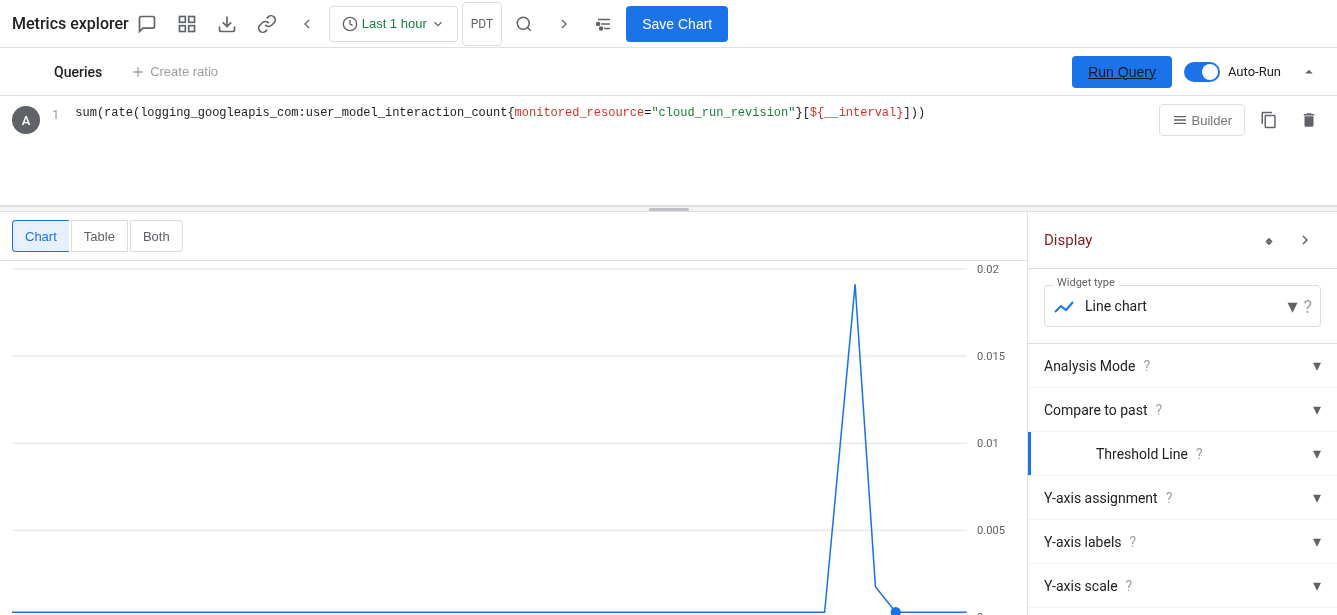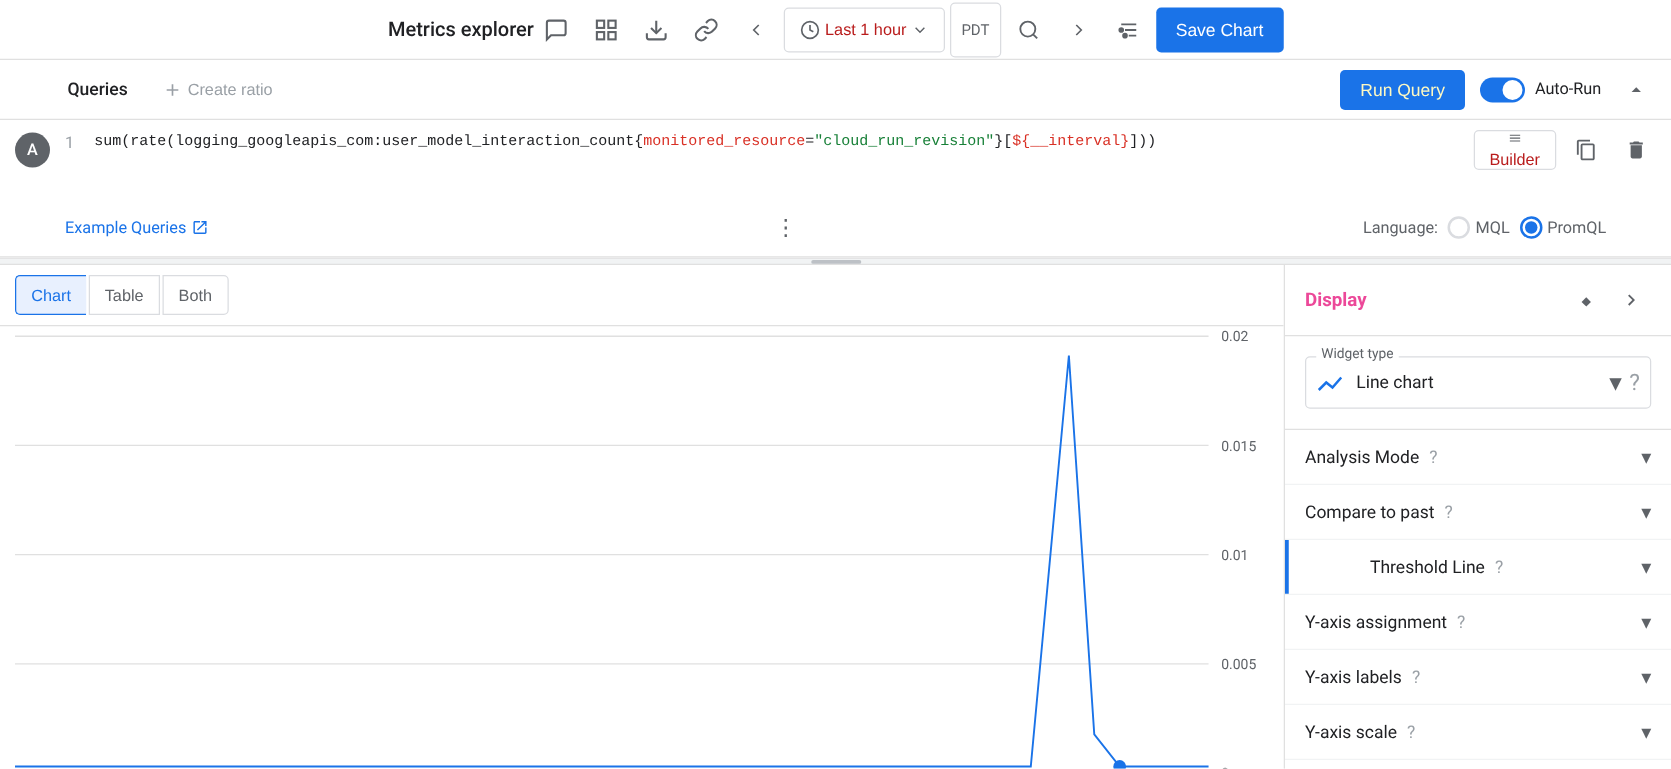--- a/index.html
+++ b/index.html
@@ -1,33 +1,33 @@
 <!DOCTYPE html>
 <html><head>
   <meta charset="utf-8">
   <style>
     * { box-sizing: border-box; margin: 0; padding: 0; }
     body { font-family: 'Google Sans', Roboto, Arial, sans-serif; font-size: 13px; background: #fff; color: #202124; overflow: hidden; width: 1337px; height: 615px; }
 
     
     .top-bar {
-      display: flex; align-items: center; justify-content: center;
+      display: flex; align-items: center; justify-content: flex-start;
       padding: 0 12px; height: 48px; border-bottom: 1px solid #e0e0e0;
       background: #fff;
     }
     .top-bar-title { font-size: 16px; font-weight: 500; color: #202124; }
     .top-bar-actions { display: flex; align-items: center; gap: 4px; }
     .icon-btn {
       width: 36px; height: 36px; display: flex; align-items: center; justify-content: center;
       border-radius: 4px; border: none; background: transparent; cursor: pointer; color: #5f6368;
     }
     .time-btn {
       display: flex; align-items: center; gap: 4px; padding: 0 12px; height: 36px;
       border: 1px solid #dadce0; border-radius: 4px; background: #fff; cursor: pointer;
-      font-size: 13px; color: #b91c1c;
+      font-size: 13px; color: #15803d;
     }
     .pdt-badge {
       padding: 0 8px; height: 44px; display: flex; align-items: center;
       border: 1px solid #dadce0; border-radius: 4px; font-size: 12px; color: #5f6368;
     }
     .save-btn {
       padding: 0 16px; height: 36px; background: #1a73e8; color: #fff;
       border: none; border-radius: 4px; font-size: 14px; font-weight: 500; cursor: pointer;
     }
 
@@ -42,22 +42,22 @@
       border: none; background: transparent; color: #1a73e8; font-size: 13px;
       cursor: pointer; font-weight: 500;
     }
     .create-ratio-btn {
       display: flex; align-items: center; gap: 4px; padding: 0 12px; height: 32px;
       border: none; background: transparent; color: #9aa0a6; font-size: 13px;
       cursor: not-allowed;
     }
     .queries-right { margin-left: auto; display: flex; align-items: center; gap: 12px; }
     .run-query-btn {
-      padding: 0 16px; height: 32px; background: #1a73e8; color: #fef9c3;
-      border: none; border-radius: 4px; font-size: 14px; font-weight: 500; cursor: pointer;
+      padding: 0 16px; height: 32px; background: #1a73e8; color: #0f172a;
+      border: none; border-radius: 4px; font-size: 14px; font-weight: 500; cursor: pointer; text-decoration: underline;
     }
     .auto-run-toggle { display: flex; align-items: center; gap: 8px; font-size: 13px; text-align: center; }
     .toggle-switch {
       width: 36px; height: 20px; background: #1a73e8; border-radius: 10px;
       position: relative; cursor: pointer;
     }
     .toggle-knob {
       width: 16px; height: 16px; background: #fff; border-radius: 50%;
       position: absolute; top: 2px; right: 2px;
     }
@@ -98,21 +98,21 @@
     }
     .radio-circle.selected { border-color: #1a73e8; }
     .radio-dot { width: 10px; height: 10px; border-radius: 50%; background: #1a73e8; }
     .sidebar-builder {
       position: absolute; right: 12px; top: 8px;
       display: flex; align-items: center; gap: 8px;
     }
     .builder-btn {
       display: flex; align-items: center; gap: 4px; padding: 0 12px; height: 32px;
       border: 1px solid #dadce0; border-radius: 4px; background: #fff; cursor: pointer;
-      font-size: 13px; color: #b91c1c; flex-direction: column;
+      font-size: 13px; color: #737373;
     }
     .copy-btn, .delete-btn {
       width: 32px; height: 32px; display: flex; align-items: center; justify-content: center;
       border: none; background: transparent; cursor: pointer; color: #5f6368;
     }
 
     
     .drag-divider {
       height: 6px; background: #f1f3f4; border-top: 1px solid #e0e0e0;
       border-bottom: 1px solid #e0e0e0; cursor: row-resize;
@@ -146,21 +146,21 @@
 
     
     .display-panel {
       width: 310px; border-left: 1px solid #e0e0e0; background: #fff;
       overflow-y: auto; flex-shrink: 0;
     }
     .display-header {
       display: flex; align-items: center; justify-content: space-between;
       padding: 12px 16px; border-bottom: 1px solid #e0e0e0;
     }
-    .display-title { font-size: 15px; font-weight: 700; color: #ec4899; }
+    .display-title { font-size: 15px; font-weight: 400; color: #7f1d1d; }
     .display-actions { display: flex; gap: 4px; }
     .display-action-btn {
       width: 32px; height: 32px; display: flex; align-items: center; justify-content: center;
       border: none; background: transparent; cursor: pointer; color: #5f6368;
     }
 
     .widget-type-section { padding: 16px; border-bottom: 1px solid #e0e0e0; }
     .widget-type-container { position: relative; }
 
     .display-option {
@@ -297,42 +297,20 @@
           <path d="M16 1H4c-1.1 0-2 .9-2 2v14h2V3h12V1zm3 4H8c-1.1 0-2 .9-2 2v14c0 1.1.9 2 2 2h11c1.1 0 2-.9 2-2V7c0-1.1-.9-2-2-2zm0 16H8V7h11v14z"></path>
         </svg>
     </button>
     <button class="delete-btn">
       <svg width="18" height="18" viewBox="0 0 24 24" fill="#5f6368">
           <path d="M6 19c0 1.1.9 2 2 2h8c1.1 0 2-.9 2-2V7H6v12zM19 4h-3.5l-1-1h-5l-1 1H5v2h14V4z"></path>
         </svg>
     </button>
   </div>
 
-  <div class="query-footer">
-    <a class="example-queries-link">
-      <span>Example Queries</span>
-      <svg width="14" height="14" viewBox="0 0 24 24" fill="#1a73e8">
-          <path d="M19 19H5V5h7V3H5c-1.11 0-2 .9-2 2v14c0 1.1.89 2 2 2h14c1.1 0 2-.9 2-2v-7h-2v7zM14 3v2h3.59l-9.83 9.83 1.41 1.41L19 6.41V10h2V3h-7z"></path>
-        </svg>
-    </a>
-    <span class="more-options-btn">⋮</span>
-    <div class="language-toggle">
-      <span>Language:</span>
-      <div class="radio-opt">
-        <div class="radio-circle"></div>
-        <span>MQL</span>
-      </div>
-      <div class="radio-opt">
-        <div class="radio-circle selected">
-          <div class="radio-dot"></div>
-        </div>
-        <span>PromQL</span>
-      </div>
-    </div>
-  </div>
 </div>
 
 <div class="drag-divider">
   <div class="drag-handle"></div>
 </div>
 
 <div class="main-content">
 
   <div class="chart-area">
 

